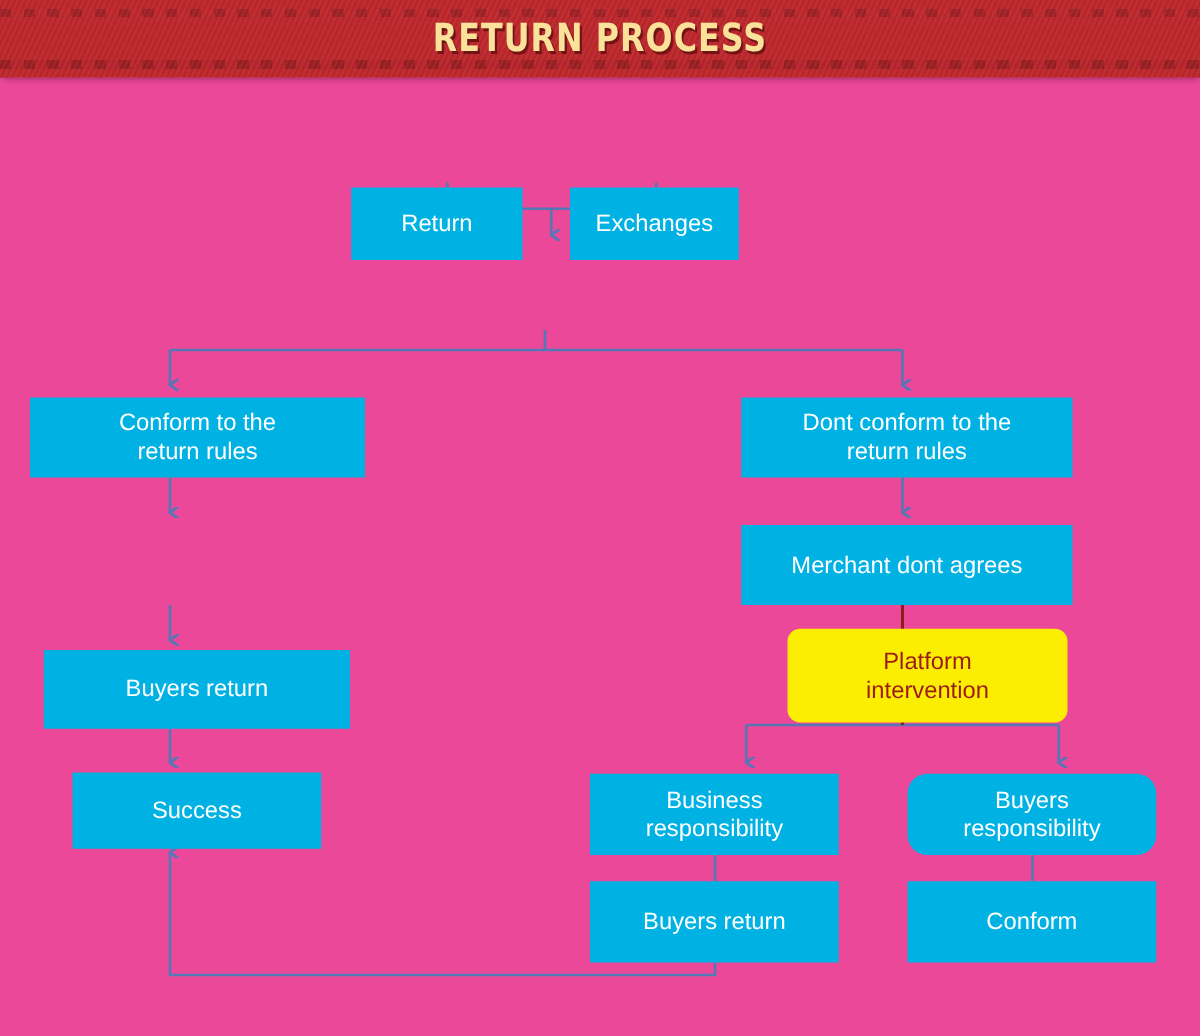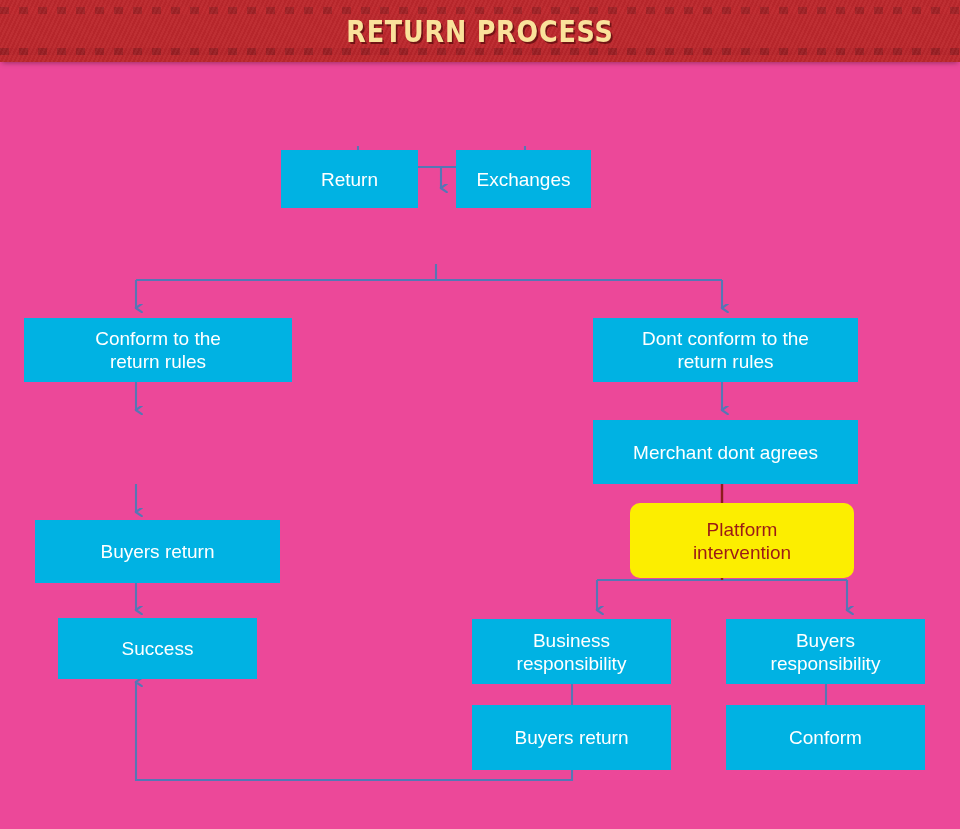--- a/index.html
+++ b/index.html
@@ -189,21 +189,21 @@
     <div class="node yellow" style="left:630px; top:441px; width:224px; height:75px;">Platform
 intervention</div>
 
     <div class="node" style="left:35px;  top:458px; width:245px; height:63px;">Buyers return</div>
 
     <div class="node" style="left:58px;  top:556px; width:199px; height:61px;">Success</div>
 
     <div class="node" style="left:472px; top:557px; width:199px; height:65px;">Business
 responsibility</div>
 
-    <div class="node" style="left:726px; top:557px; width:199px; height:65px;">Buyers
+    <div class="node" style="left:726px; top:557px; width:199px; height:65px;border-radius:16px;">Buyers
 responsibility</div>
 
     <div class="node" style="left:472px; top:643px; width:199px; height:65px;">Buyers return</div>
 
     <div class="node" style="left:726px; top:643px; width:199px; height:65px;">Conform</div>
 
   </div>
 </div>
 
 </body></html>

